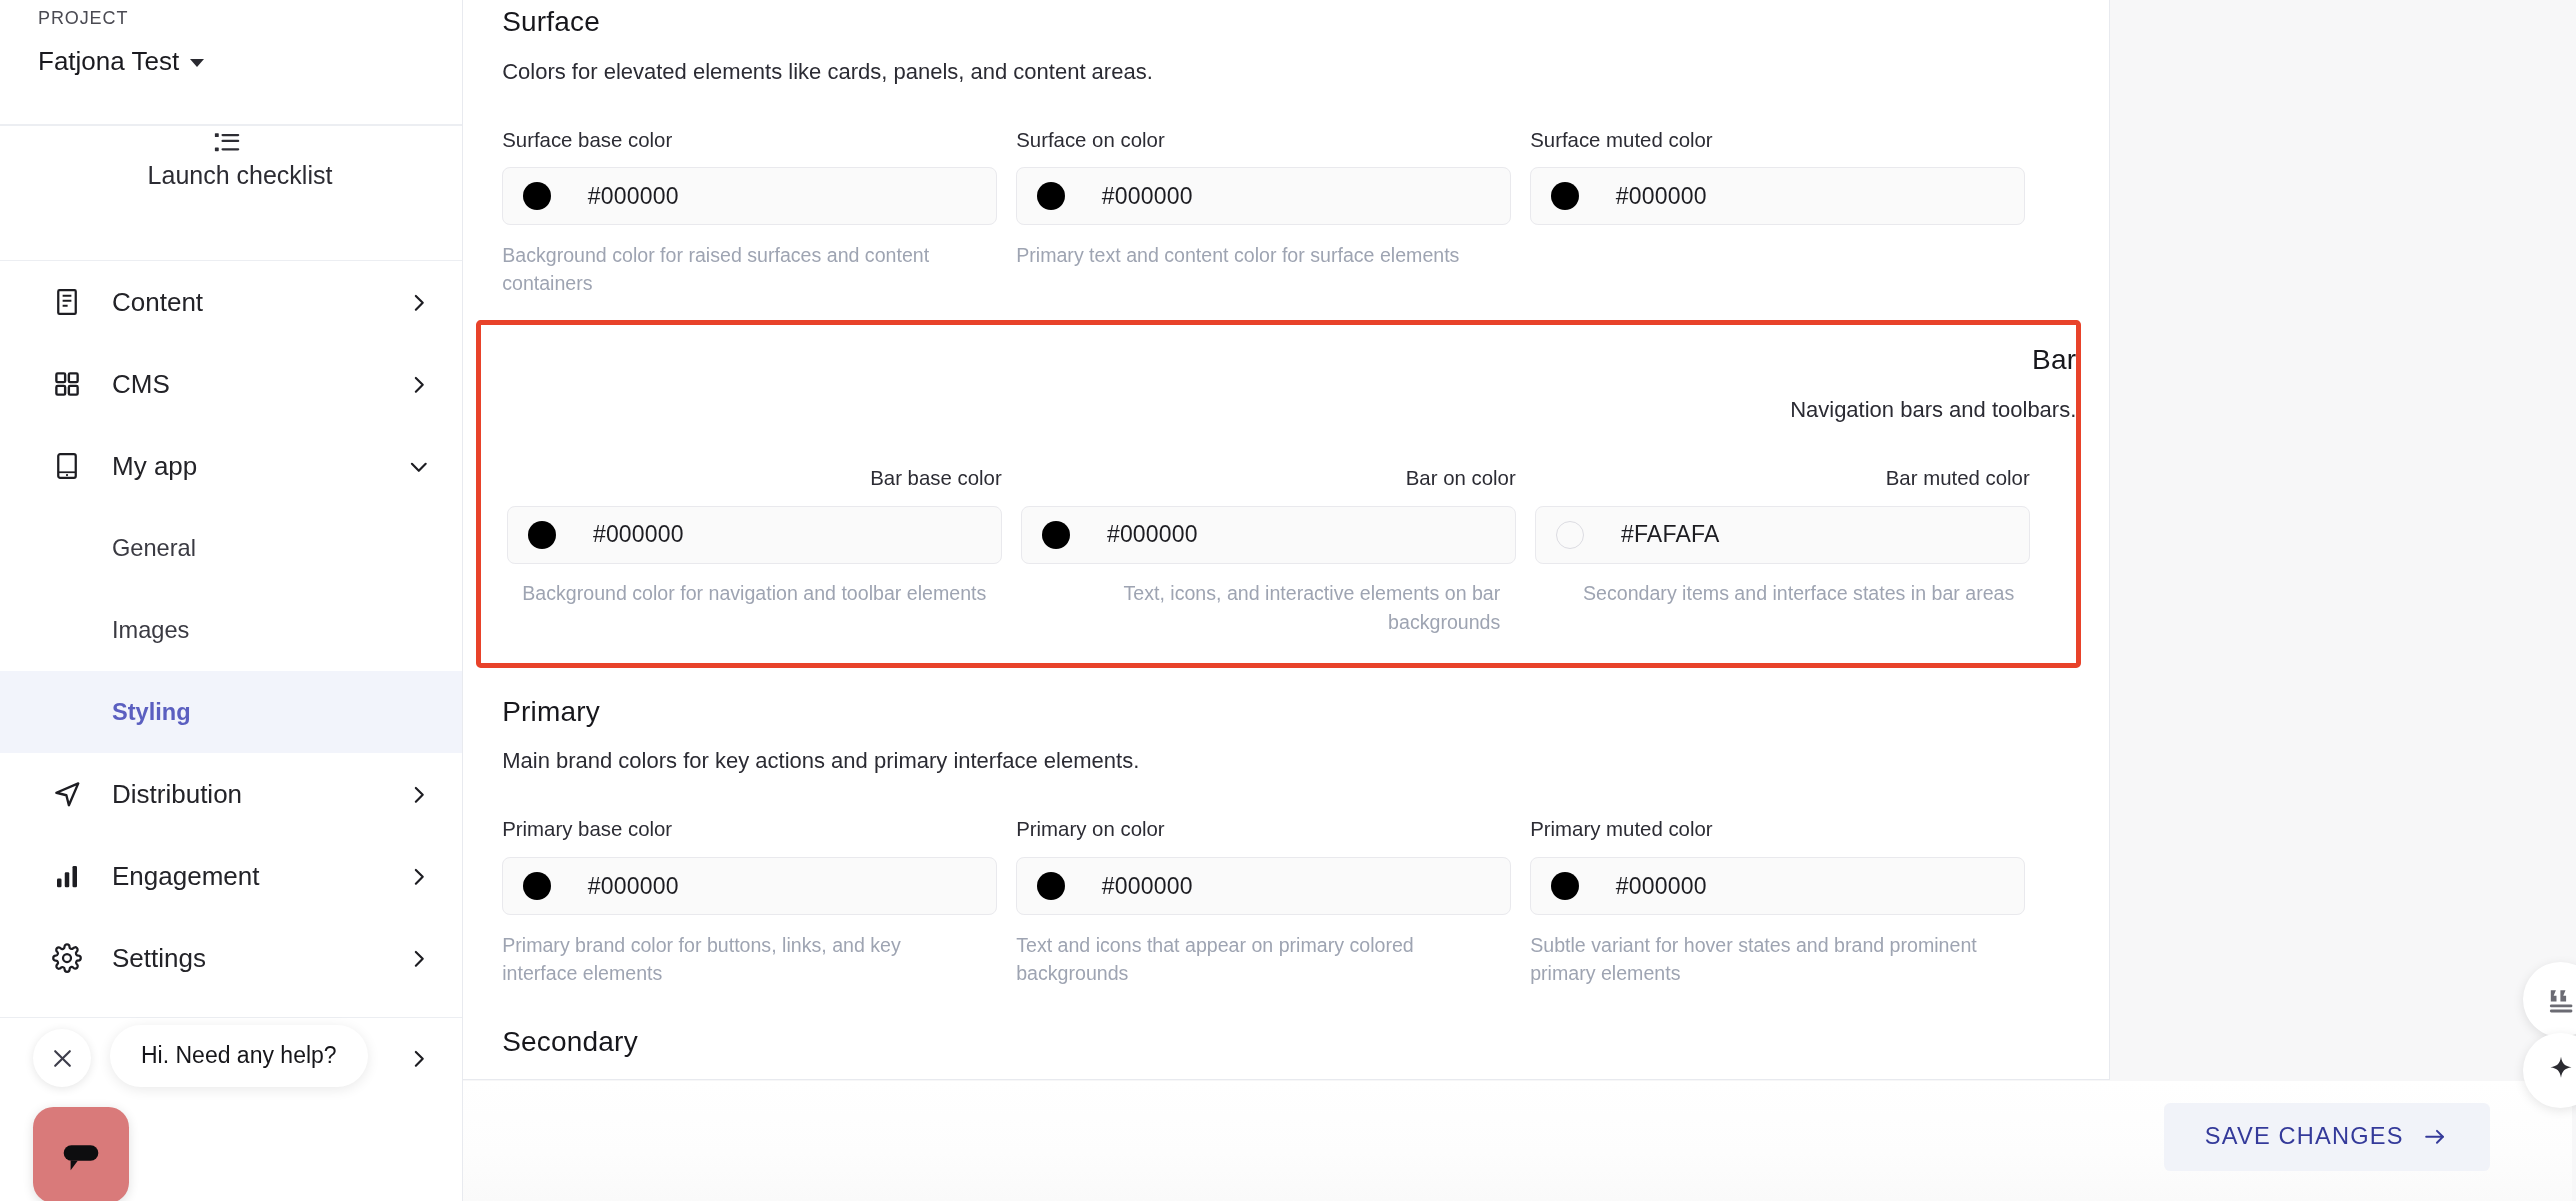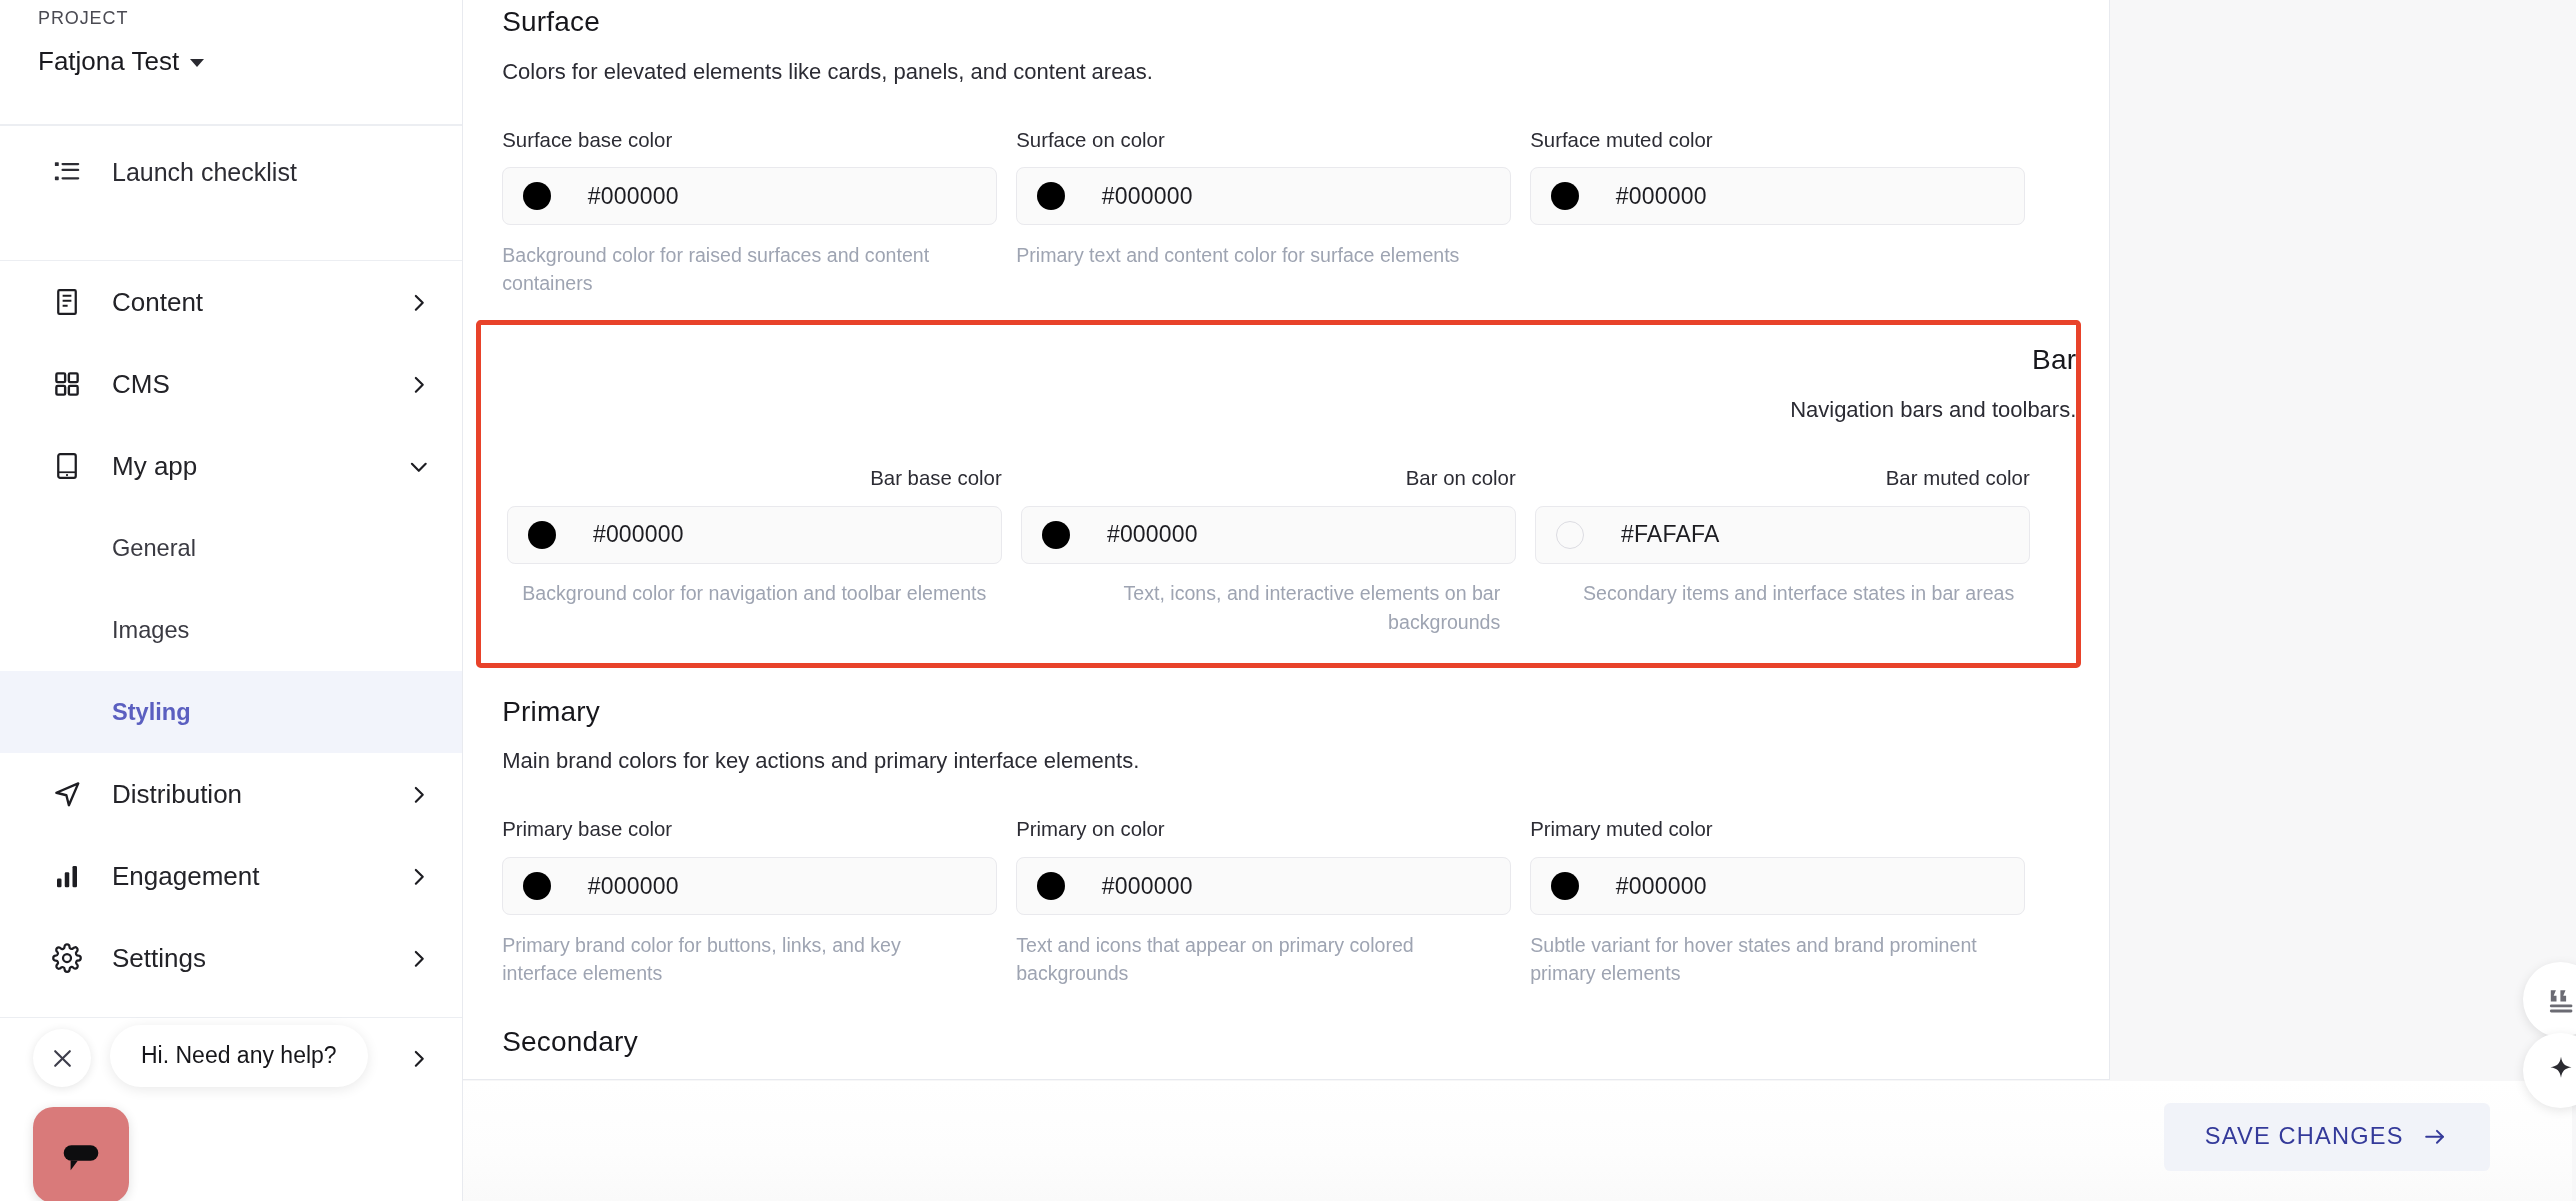--- a/index.html
+++ b/index.html
@@ -45,21 +45,21 @@
     width: 35px; height: 35px; flex: 0 0 35px;
     display: flex; align-items: center; justify-content: center;
     margin-right: 28px;
   }
   .nav-row .lbl { font-size: 26px; color: #232328; white-space: nowrap; }
   .nav-row.small .lbl { font-size: 23.6px; color: #3a3a42; }
   .nav-row .chev { margin-left: auto; display: flex; align-items: center; }
   .nav-row.sub { padding-left: 112px; height: 82px; }
   .nav-row.active { background: #f2f4fb; }
   .nav-row.active .lbl { color: #5b5fc0; font-weight: 700; }
-  .nav-checklist { height: 93px; }
+  .nav-checklist { height: 93px; flex-direction: column; }
   .nav-checklist .lbl { font-size: 25px; color: #2c2c33; }
 
   
   .main-wrap { position: relative; flex: 1; height: 1202px; background: #f7f7f8; }
   .content-panel {
     position: absolute; left: 0; top: 0;
     width: 1647px; height: 1080px;
     background: #ffffff;
     border-right: 1.6px solid #e8eaef;
     border-bottom: 1.6px solid #e8eaef;

